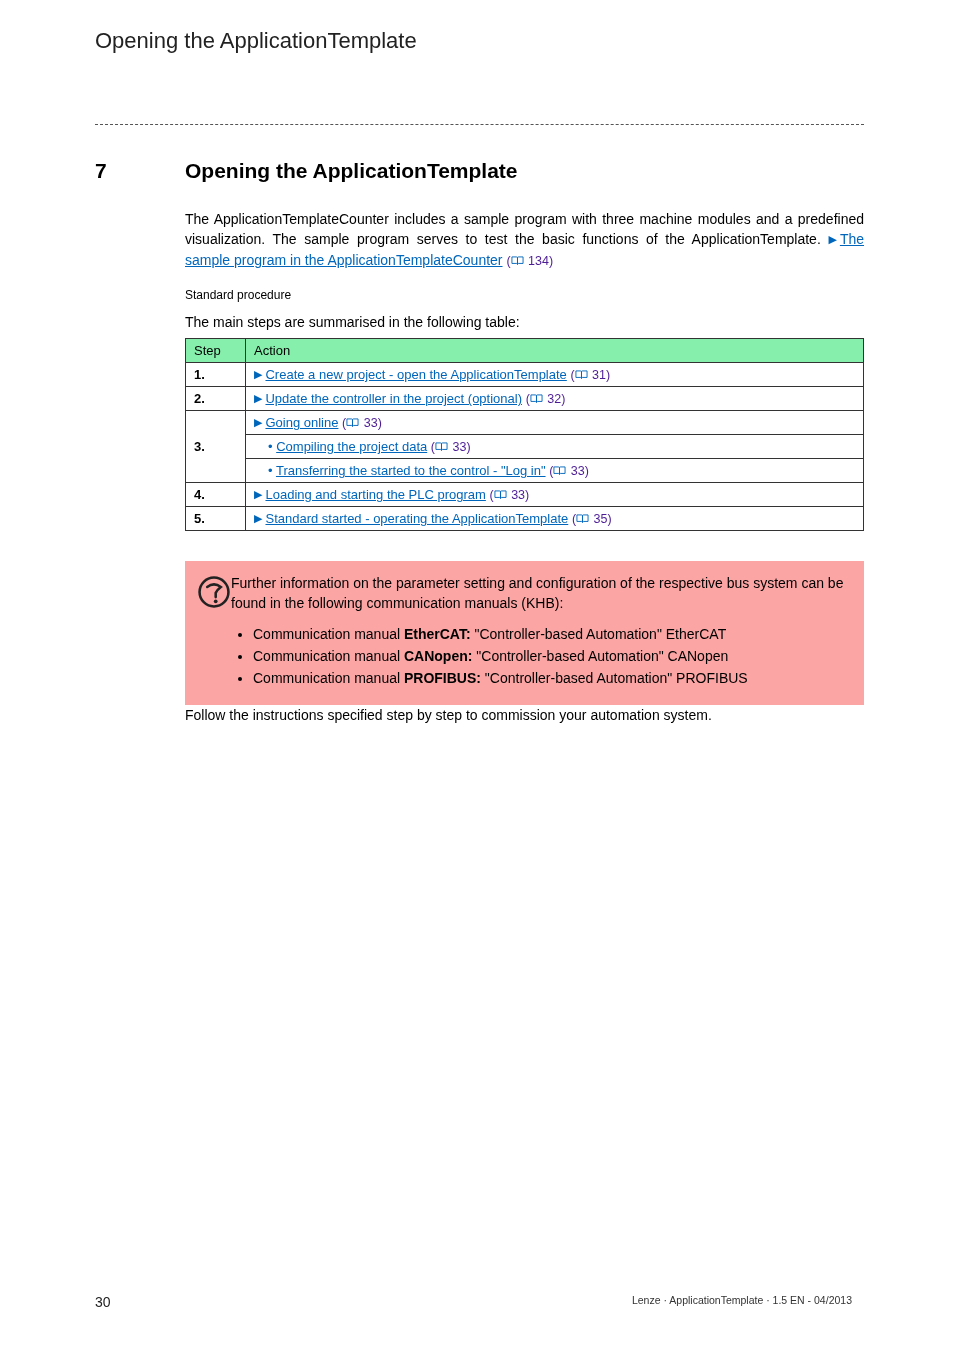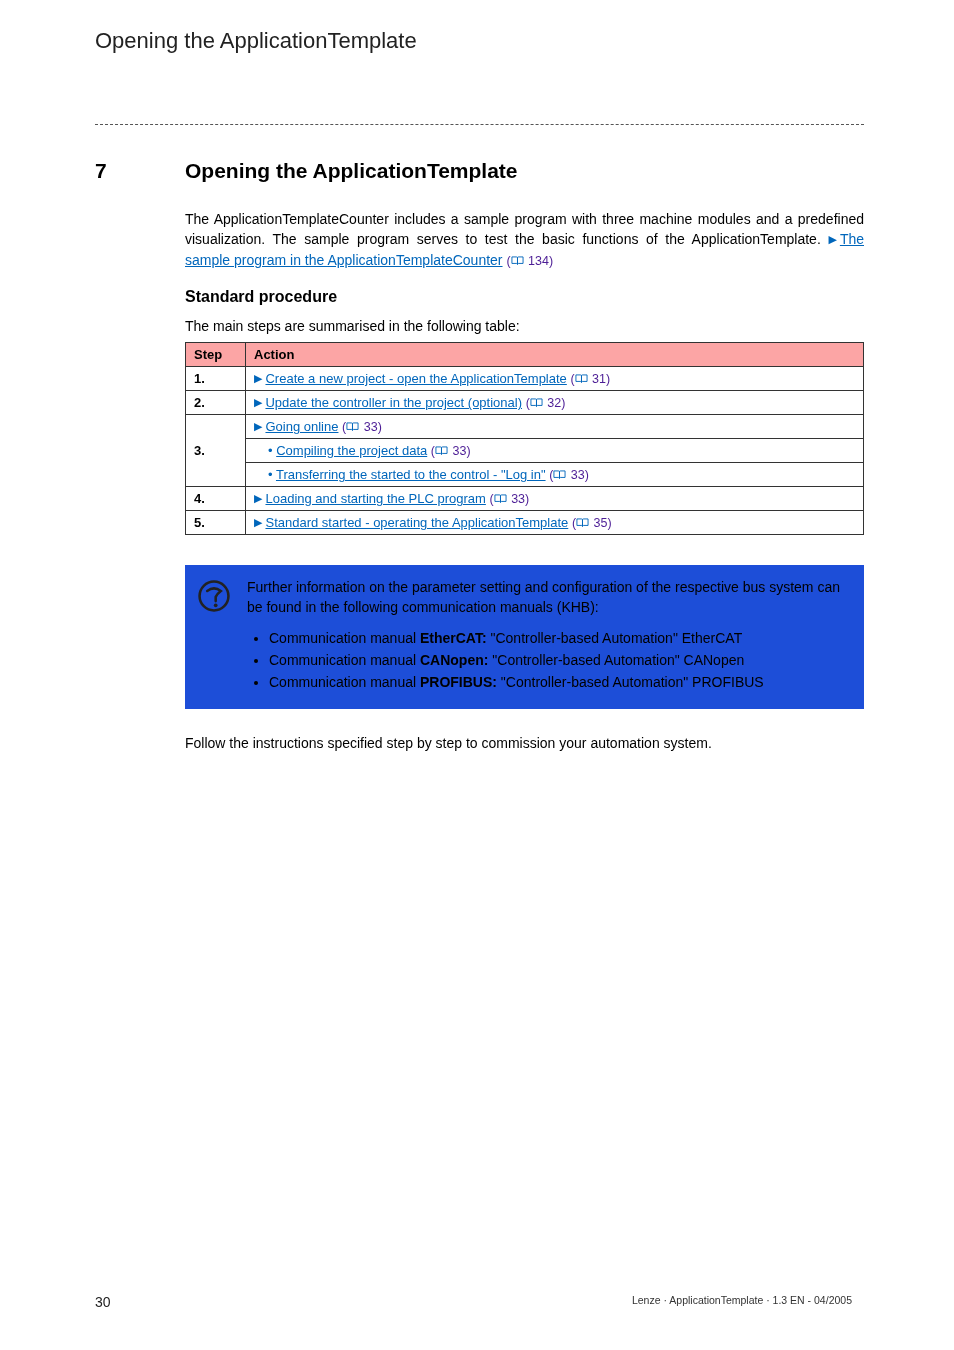--- a/index.html
+++ b/index.html
@@ -68,56 +68,56 @@
   .book-icon {
     display: inline-block;
     width: 13px;
     height: 10px;
     position: relative;
     top: 1px;
     margin-right: 1px;
   }
   .book-icon svg { display: block; }
   .subhead {
-    font-size: 16px;
-    font-weight: 700;
+    font-size: 12px;
+    font-weight: 400;
     margin-top: 18px;
     margin-bottom: 10px;
   }
   .steps-table {
     width: 100%;
     border-collapse: collapse;
     font-size: 13px;
     margin-top: 6px;
   }
   .steps-table th, .steps-table td {
     border: 1px solid #333;
     padding: 4px 8px;
     text-align: left;
     vertical-align: middle;
   }
   .steps-table th {
-    background: #fca5a5;
-    font-weight: 700;
+    background: #86efac;
+    font-weight: 400;
     font-size: 13px;
   }
   .steps-table td.step-col {
     width: 60px;
     font-weight: 700;
   }
   .steps-table td.sub {
     padding-left: 22px;
   }
   .note-box {
-    background: #1d4ed8;
+    background: #fca5a5;
     margin-top: 30px;
     padding: 12px 18px 14px 12px;
     display: flex;
     align-items: flex-start;
-    gap: 16px;
+    gap: 0;
   }
   .note-icon {
     flex-shrink: 0;
     width: 34px;
     height: 34px;
     margin-top: 2px;
   }
   .note-body {
     font-size: 14px;
     line-height: 1.45;
@@ -237,22 +237,22 @@
       <div class="note-body">
         <div>Further information on the parameter setting and configuration of the respective bus system can be found in the following communication manuals (KHB):</div>
         <ul id="note-list">
             <li><span>Communication manual </span><b>EtherCAT:</b><span> "Controller-based Automation" EtherCAT</span></li>
             <li><span>Communication manual </span><b>CANopen:</b><span> "Controller-based Automation" CANopen</span></li>
             <li><span>Communication manual </span><b>PROFIBUS:</b><span> "Controller-based Automation" PROFIBUS</span></li>
           </ul>
       </div>
     </div>
 
-    <p class="para" style="margin-top:24px">Follow the instructions specified step by step to commission your automation system.</p>
+    <p class="para" style="margin-top:0">Follow the instructions specified step by step to commission your automation system.</p>
 
   </div>
 
 </div>
 
 <div class="footer">
   <span class="pnum">30</span>
-  <span class="meta">Lenze · ApplicationTemplate · 1.3 EN - 04/2005</span>
+  <span class="meta">Lenze · ApplicationTemplate · 1.5 EN - 04/2013</span>
 </div>
 
 </body></html>

